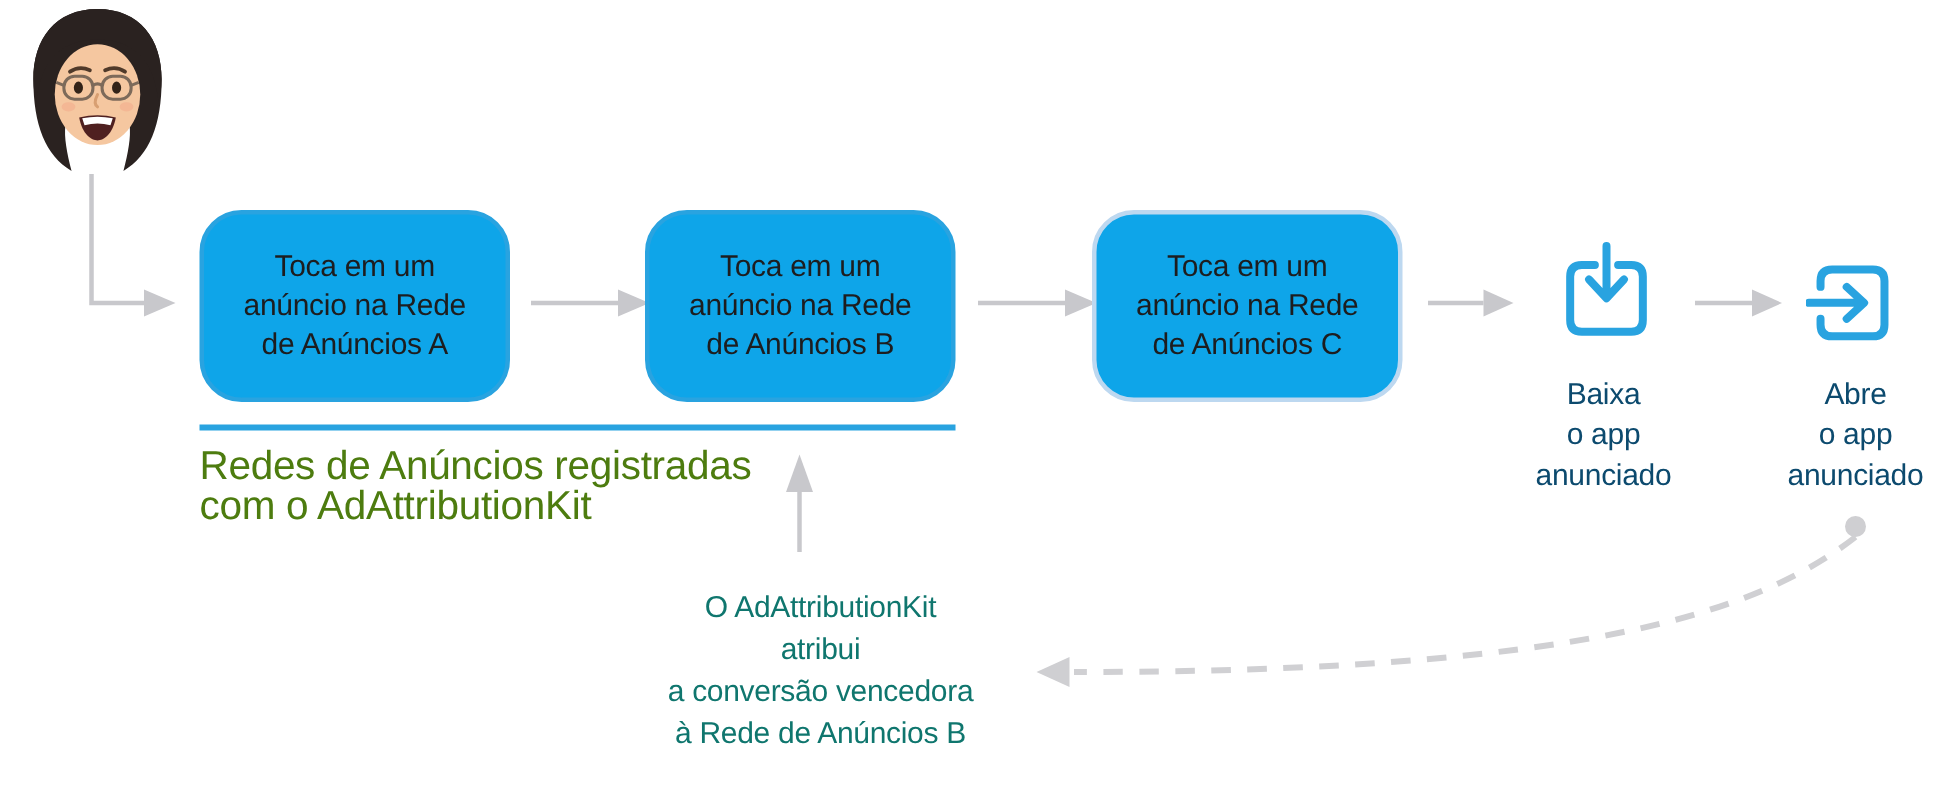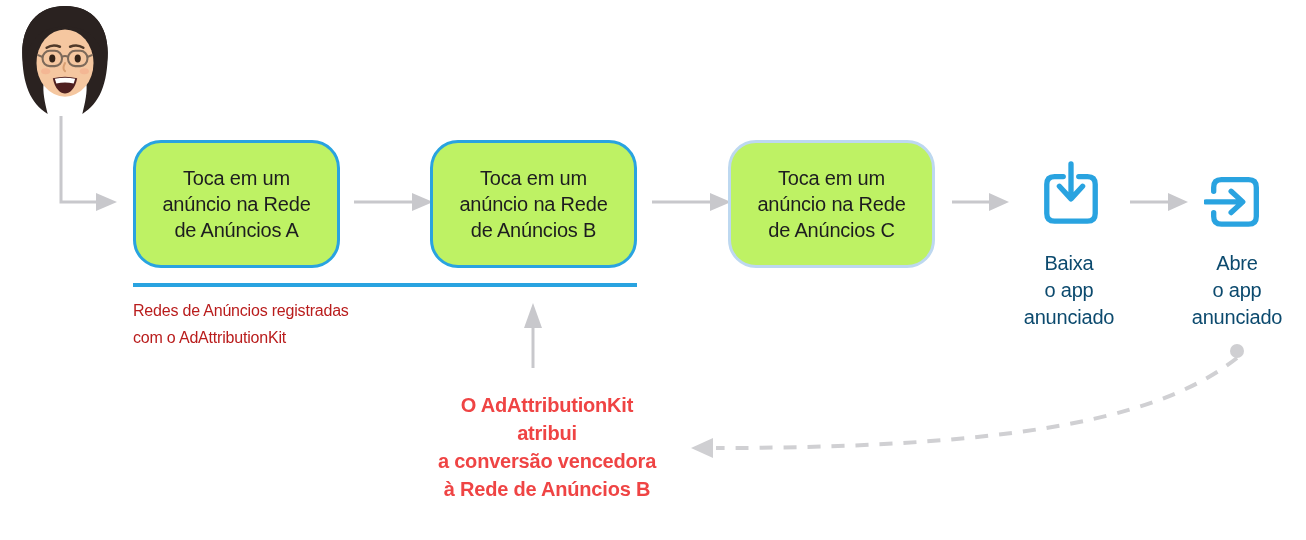--- a/index.html
+++ b/index.html
@@ -5,35 +5,35 @@
   html,body{margin:0;padding:0;background:#ffffff;}
   .canvas{
     position:relative;width:1306px;height:540px;background:#ffffff;overflow:hidden;
     font-family:"Liberation Sans","DejaVu Sans",sans-serif;color:#1d1d1f;
   }
   .connector-layer{position:absolute;left:0;top:0;width:1306px;height:540px;pointer-events:none;}
   .avatar{position:absolute;left:14px;top:4px;width:102px;height:112px;}
   .box{
     position:absolute;top:140px;width:207px;height:128px;box-sizing:border-box;
     border:3px solid #29a3e0;border-radius:28px;
-    display:flex;align-items:center;justify-content:center;background:#bef264;
+    display:flex;align-items:center;justify-content:center;background:#0ea5e9;
   }
   .box--unregistered{border-color:#bdd8f0;}
   .box-label{
     font-size:20px;line-height:26px;text-align:center;white-space:pre-line;
     letter-spacing:-0.2px;color:#1d1d1f;
   }
   .box-a{left:133px;} .box-b{left:430px;} .box-c{left:728px;}
   .caption-registered{
-    position:absolute;left:133px;top:297px;font-size:16px;line-height:27px;
-    color:#b91c1c;white-space:pre-line;letter-spacing:-0.2px;
+    position:absolute;left:133px;top:297px;font-size:27px;line-height:27px;
+    color:#4d7c0f;white-space:pre-line;letter-spacing:-0.2px;
   }
   .note-attribution{
     position:absolute;left:380px;top:391px;width:334px;text-align:center;
-    font-size:20px;line-height:28px;font-weight:700;color:#ef4444;
+    font-size:20px;line-height:28px;font-weight:400;color:#0f766e;
     white-space:pre-line;letter-spacing:-0.2px;
   }
   .step-icon{position:absolute;}
   .icon-download{left:1040px;top:160px;width:62px;height:70px;}
   .icon-open{left:1204px;top:168px;width:62px;height:62px;}
   .step-label{
     position:absolute;top:250px;width:140px;text-align:center;
     font-size:20px;line-height:27px;color:#0c4a6e;white-space:pre-line;letter-spacing:-0.2px;
   }
   .label-download{left:999px;}

